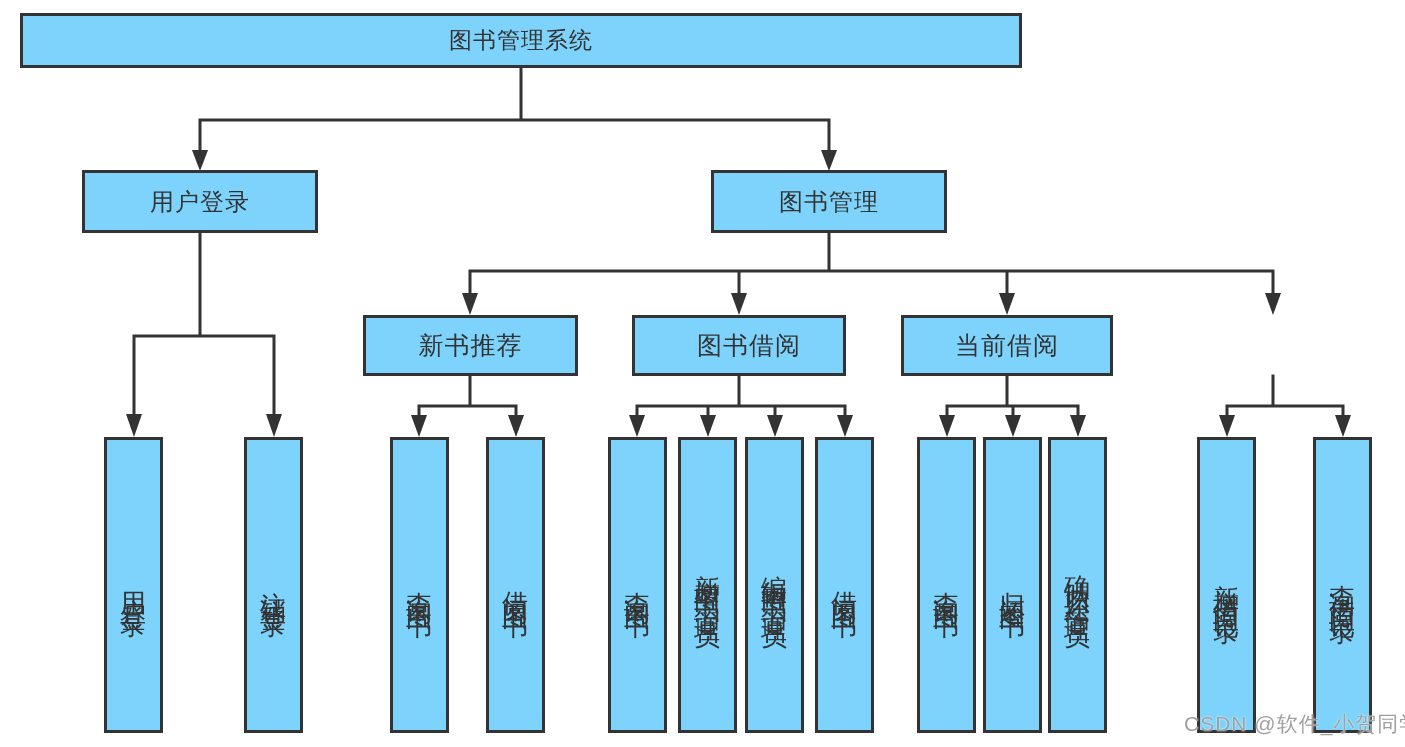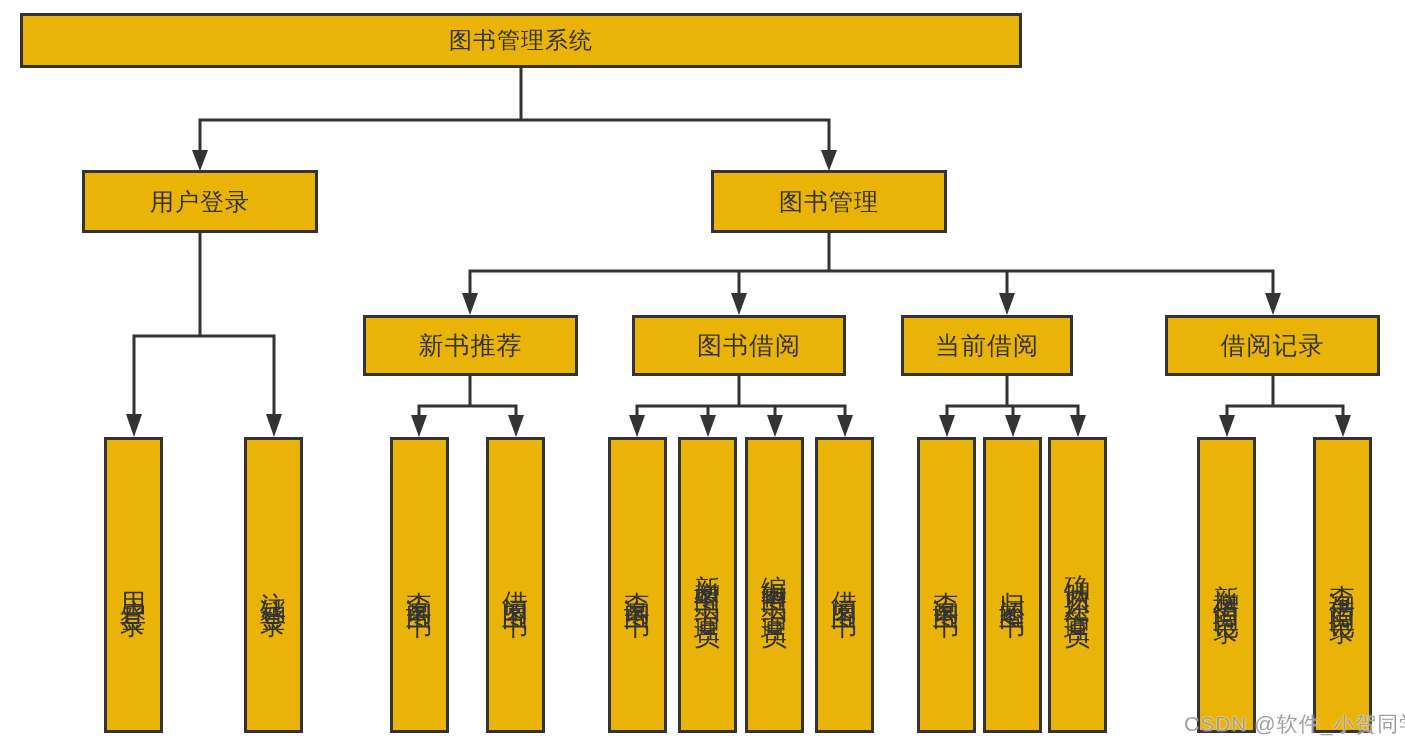--- a/index.html
+++ b/index.html
@@ -13,21 +13,21 @@
   }
   #connectors {
     position: absolute;
     left: 0; top: 0;
     width: 1405px; height: 747px;
     z-index: 1;
   }
   .box {
     position: absolute;
     box-sizing: border-box;
-    background: #eab308;
+    background: #7dd3fc;
     border: 3px solid #333333;
     color: #333333;
     display: flex;
     align-items: center;
     justify-content: center;
     z-index: 2;
   }
   .hlabel {
     letter-spacing: 1px;
     white-space: nowrap;
@@ -108,25 +108,22 @@
   <div class="box l2-box" style="left:363px; top:315px; width:215px; height:61px;">
     <span class="hlabel">新书推荐</span>
   </div>
 
   <div class="box l1-box" style="left:711px; top:170px; width:236px; height:63px;">
     <span class="hlabel">图书管理</span>
   </div>
   <div class="box l2-box" style="left:632px; top:315px; width:214px; height:61px;padding-left:20px;">
     <span class="hlabel">图书借阅</span>
   </div>
-  <div class="box l2-box" style="left:901px; top:315px; width:172px; height:61px;">
+  <div class="box l2-box" style="left:901px; top:315px; width:212px; height:61px;">
     <span class="hlabel">当前借阅</span>
-  </div>
-  <div class="box l2-box" style="left:1165px; top:315px; width:215px; height:61px;">
-    <span class="hlabel">借阅记录</span>
   </div>
 
   <div class="box vbox" style="left:104px; top:437px; width:59px; height:296px;">
     <span class="vlabel">用户登录</span>
   </div>
   <div class="box vbox" style="left:244px; top:437px; width:59px; height:296px;">
     <span class="vlabel">注销登录</span>
   </div>
   <div class="box vbox" style="left:390px; top:437px; width:59px; height:296px;">
     <span class="vlabel">查询图书</span>

